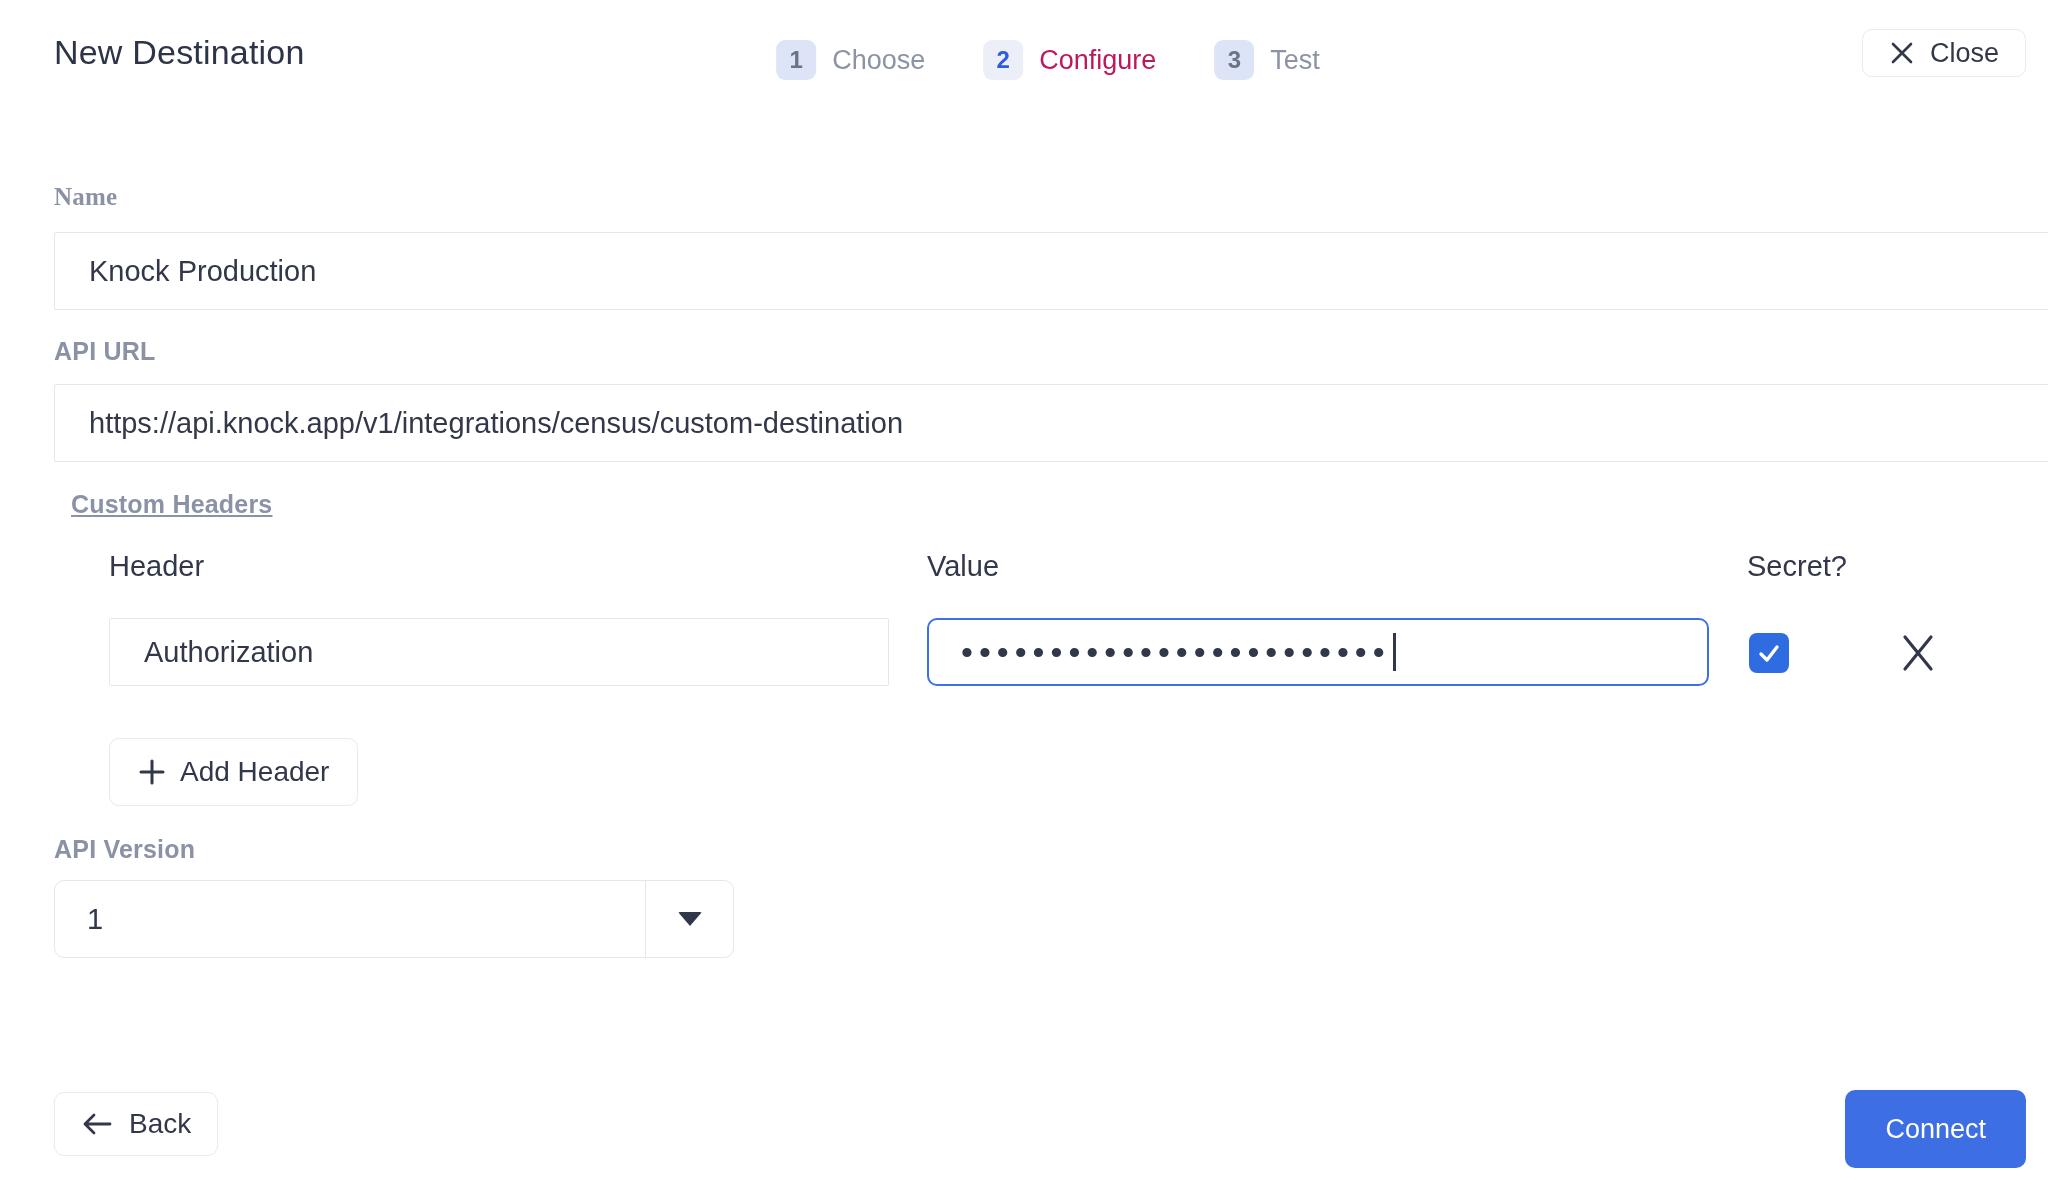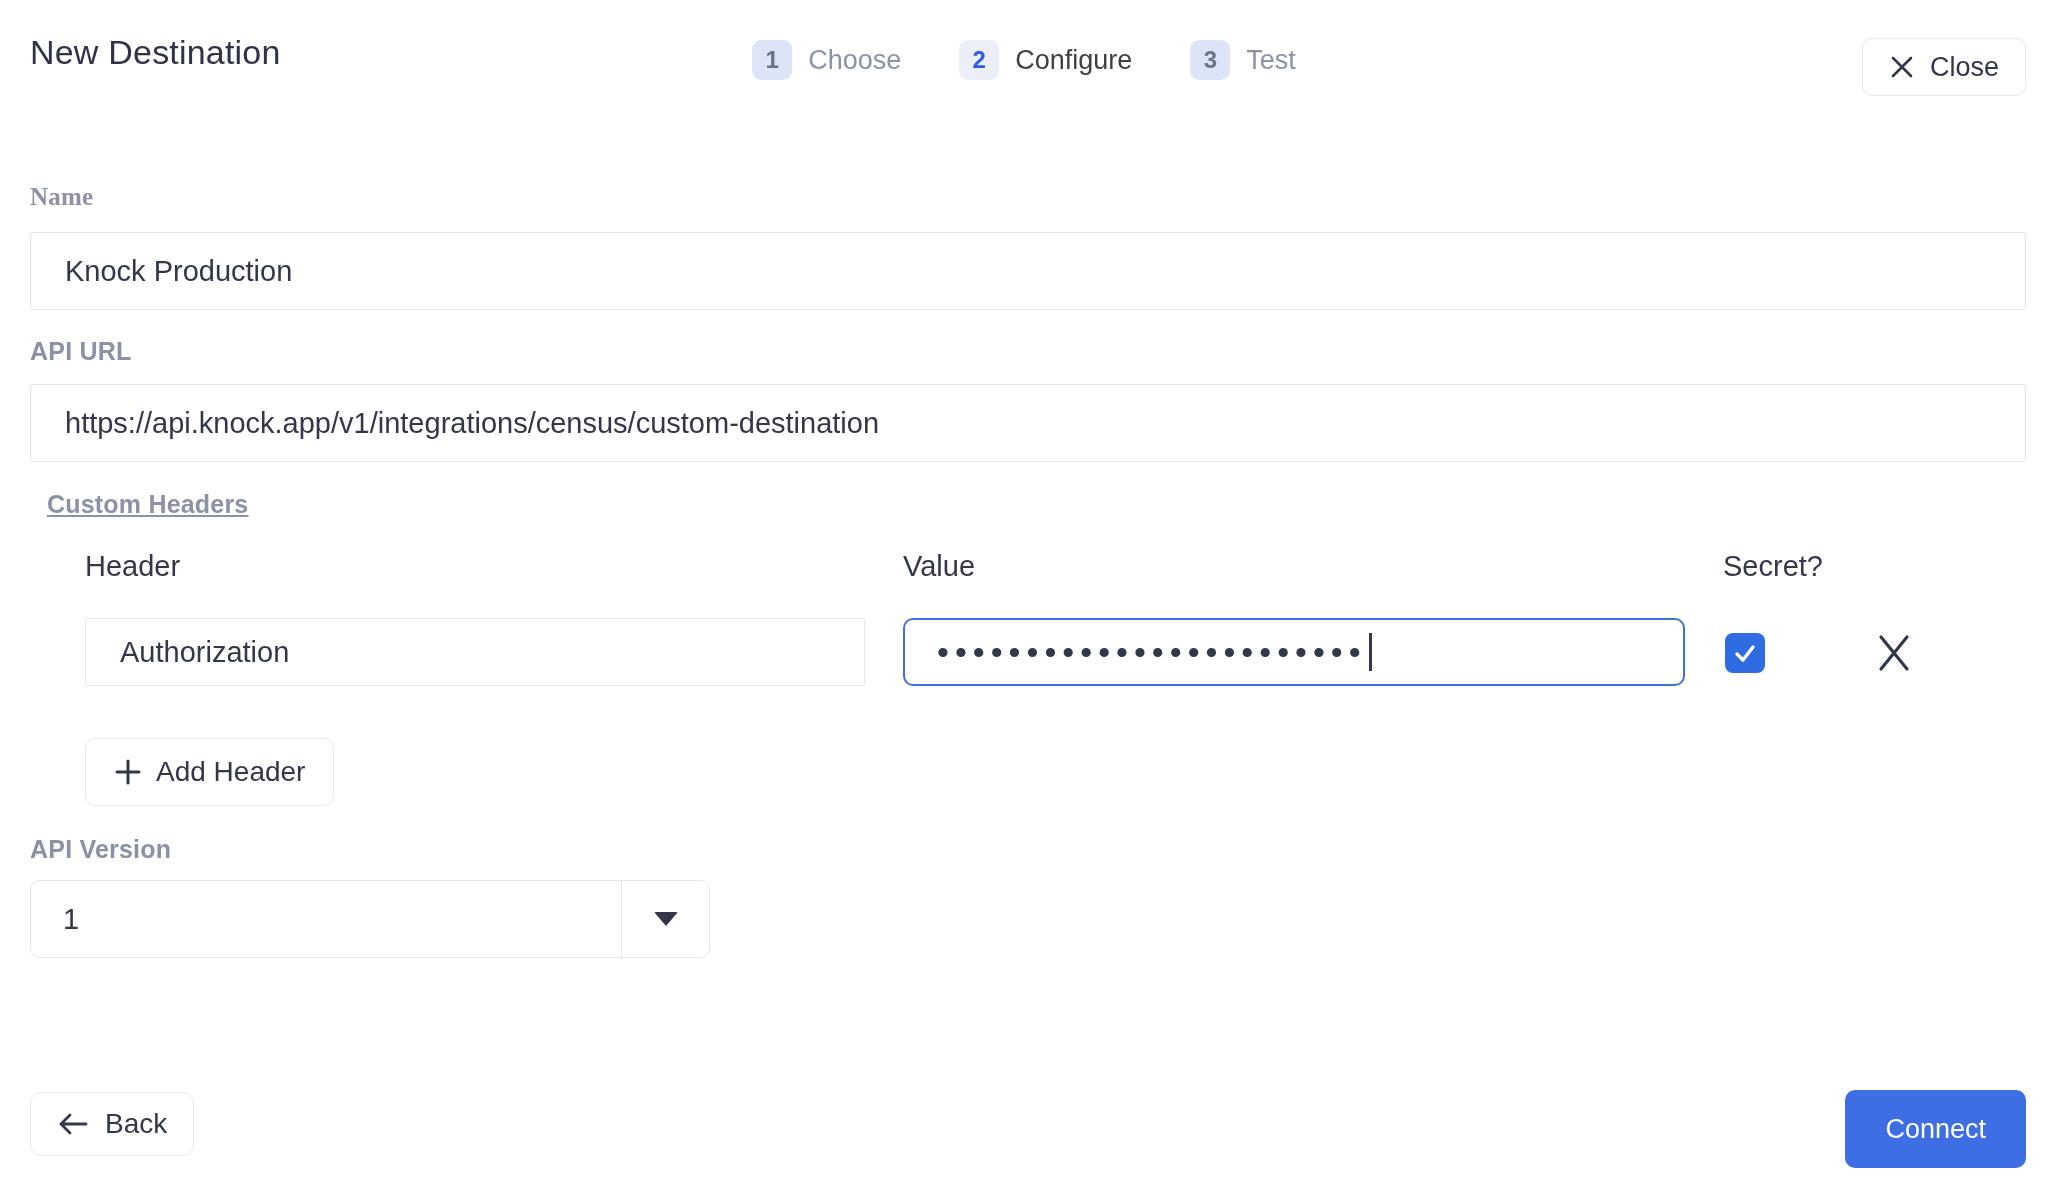--- a/index.html
+++ b/index.html
@@ -4,50 +4,50 @@
 <style>
   * { box-sizing: border-box; margin: 0; padding: 0; }
   html, body { width: 2048px; height: 1190px; }
   body {
     background: #ffffff;
     font-family: "Liberation Sans", sans-serif;
     color: #323849;
     position: relative;
     overflow: hidden;
   }
-  .abs { position: absolute; }
+  .abs { position: absolute; margin-left: 24px; }
 
   
   .page-title {
     left: 30px; top: 33px;
     font-size: 34px; font-weight: 500; color: #2e3447;
     letter-spacing: 0.2px;
   }
   .stepper {
     top: 40px; left: 50%; transform: translateX(-50%);
     display: flex; align-items: center; gap: 58px;
   }
   .step { display: flex; align-items: center; gap: 16px; }
   .step-badge {
     width: 40px; height: 40px; border-radius: 9px;
     display: flex; align-items: center; justify-content: center;
     font-size: 24px; font-weight: 700;
     background: #dde4f7; color: #6b7388;
   }
   .step-label { font-size: 27px; color: #8c93a4; }
   .step.active .step-badge { background: #edeff8; color: #2d5be4; }
-  .step.active .step-label { color: #404040; }
+  .step.active .step-label { color: #be185d; }
 
   .btn {
     display: inline-flex; align-items: center; justify-content: center;
     background: #ffffff; border: 1px solid #e9eaef; border-radius: 10px;
     font-size: 27px; color: #323849; cursor: pointer;
     font-family: "Liberation Sans", sans-serif;
   }
-  .close-btn { right: 22px; top: 38px; height: 58px; padding: 0 26px; gap: 15px; }
+  .close-btn { right: 22px; top: 29px; height: 48px; padding: 0 26px; gap: 15px; }
 
   
   .field-label {
     font-size: 25px; font-weight: 700; color: #8b92a5; letter-spacing: 0.2px;
   }
   .text-input {
     border: 1px solid #e5e7ec; border-radius: 2px; background: #fff;
     font-size: 29px; color: #323849; padding: 0 34px;
     font-family: "Liberation Sans", sans-serif;
     outline: none; width: 100%; height: 100%;

